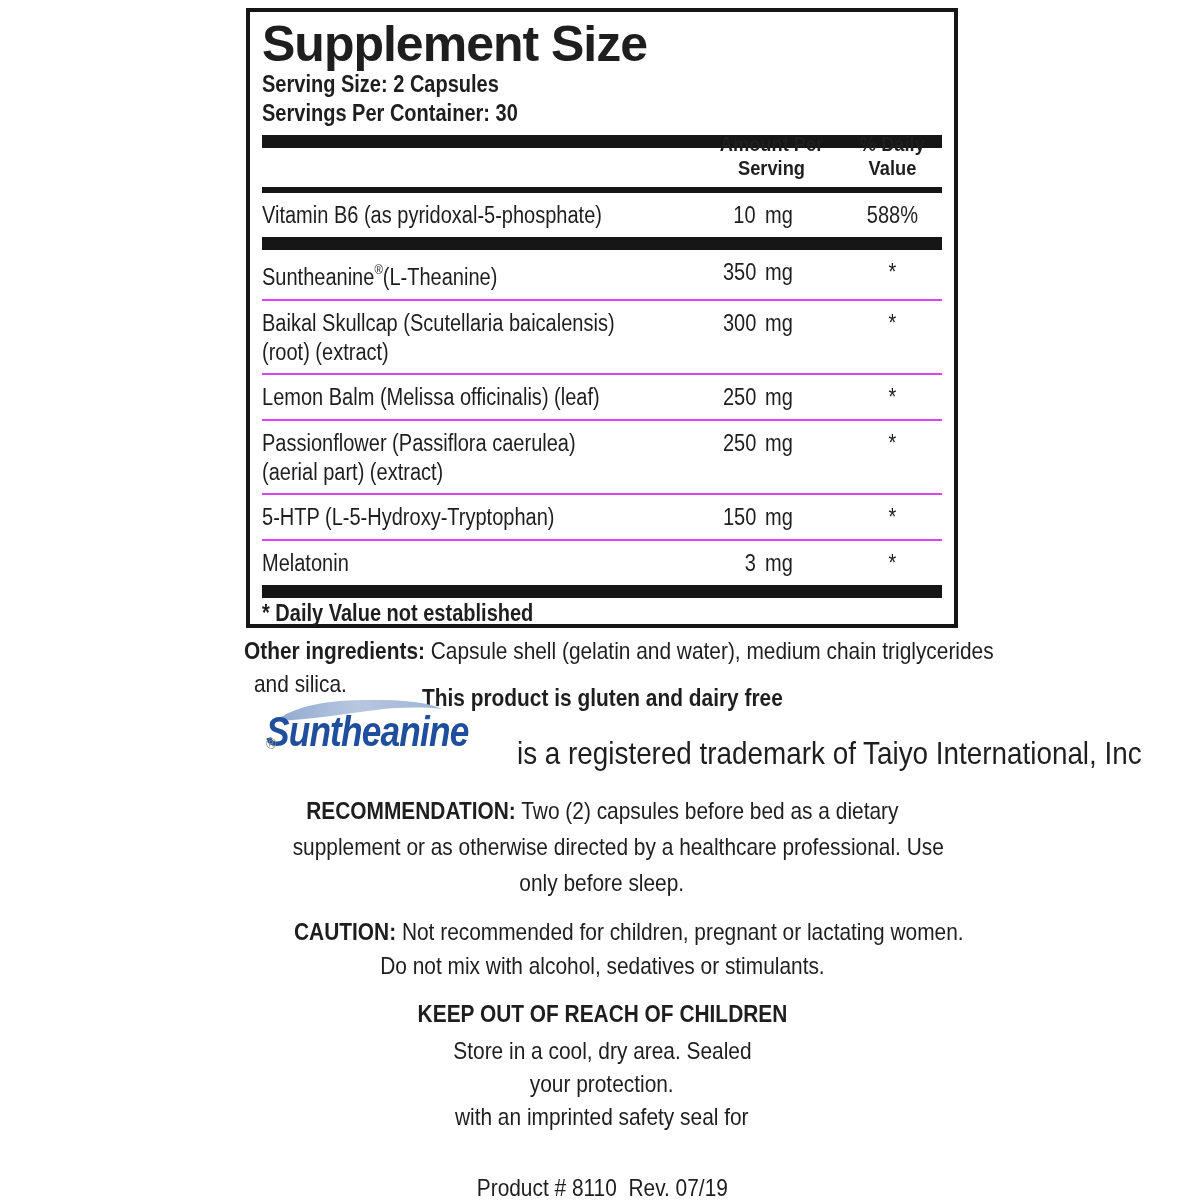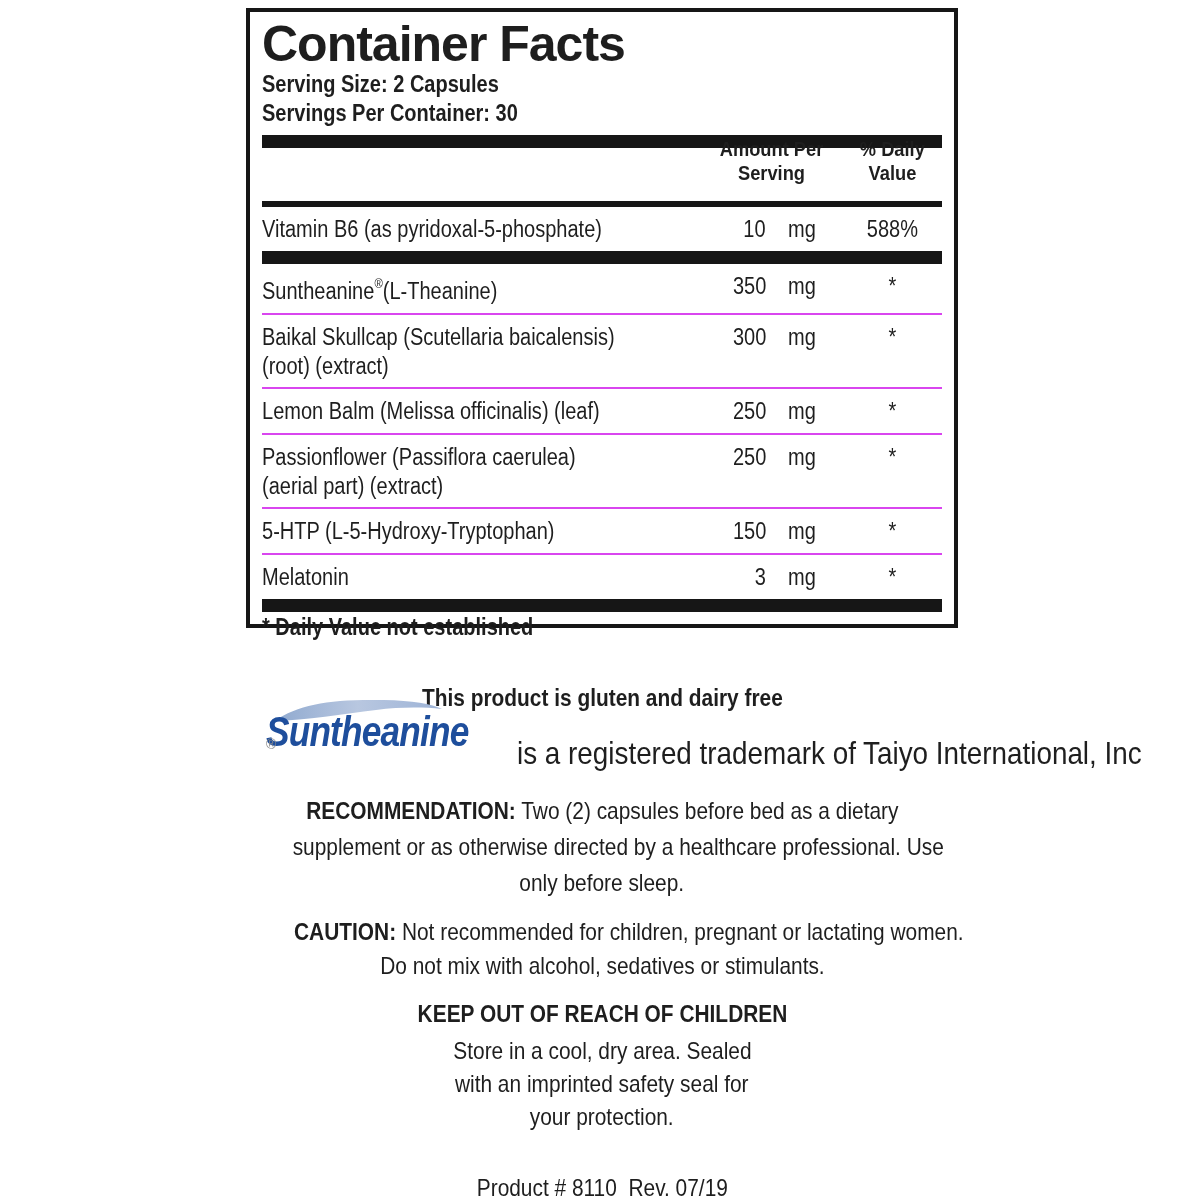--- a/index.html
+++ b/index.html
@@ -12,31 +12,31 @@
   .b{font-weight:700;}
 
   
   .facts-box{position:absolute;left:246px;top:8px;width:712px;height:620px;box-sizing:border-box;
              border:4px solid #161616;padding:0 12px;background:#fff;}
   .title{font-size:50px;font-weight:700;letter-spacing:-1px;line-height:52px;margin-top:6px;white-space:nowrap;}
   .serv{font-size:23px;font-weight:700;line-height:29px;}
   .bar{background:#161616;}
   .bar.thick{height:13px;margin-top:7px;}
   .bar.med{height:6px;}
-  .hdr-row{display:flex;align-items:flex-end;padding:3px 0 16px 0;height:53px;box-sizing:border-box;}
+  .hdr-row{display:flex;align-items:flex-end;padding:3px 0 7px 0;height:39px;box-sizing:border-box;}
   .hdr-cell{font-size:21px;font-weight:700;line-height:24px;text-align:center;}
   .name-col{flex:1;min-width:0;}
   .amt-col{width:140px;text-align:center;}
   .dv-col{width:100px;text-align:center;}
   .row{display:flex;align-items:flex-start;padding:8px 0;font-size:23px;line-height:28px;}
   .row.sep{border-bottom:2px solid #d946ef;text-decoration:underline;}
   .subline{margin-left:0;line-height:26px;padding-top:2px;}
-  .amt-flex{display:flex;justify-content:center;}
+  .amt-flex{display:flex;}
   .amt-num{width:54px;text-align:right;}
-  .amt-unit{width:44px;text-align:left;margin-left:22px;}
+  .amt-unit{width:44px;text-align:left;margin-left:9px;}
   .reg{font-size:13px;position:relative;top:-2px;}
   .footnote{font-size:23px;font-weight:700;padding-top:1px;line-height:28px;}
 
   
   .abs{position:absolute;left:244px;width:716px;}
   .oi{top:634px;font-size:24px;line-height:33px;}
   .oi-l2{margin-left:10px;}
   .center{text-align:center;}
   .gluten{top:684px;font-size:24px;font-weight:700;}
   .tm-row{top:710px;display:flex;align-items:flex-end;padding-left:22px;}
@@ -54,21 +54,21 @@
   .storage{top:1034px;line-height:33px;}
   .product{top:1174px;font-size:24px;}
   .pre{white-space:pre;}
 </style>
 </head>
 <body>
 
 <div class="canvas">
 
   <div class="facts-box">
-    <div class="title">Container Facts</div>
+    <div class="title">Supplement Size</div>
     <div class="serv"><span class="cx">Serving Size: 2 Capsules</span></div>
     <div class="serv"><span class="cx">Servings Per Container: 30</span></div>
 
     <div class="bar thick"></div>
 
     <div class="hdr-row">
       <div class="name-col"></div>
       <div class="amt-col hdr-cell">
         <div><span class="cx-c">Amount Per</span></div>
         <div><span class="cx-c">Serving</span></div>
@@ -152,20 +152,26 @@
         <span class="amt-unit"><span class="cx">mg</span></span>
       </div>
       <div class="dv-col"><span class="cx-c">*</span></div>
     </div>
 
     <div class="bar thick" style="margin-top:0;"></div>
 
     <div class="footnote"><span class="cx">* Daily Value not established</span></div>
   </div>
 
+  <div class="abs oi">
+    <div>
+      <span class="cx"><span class="b">Other ingredients:</span><span> Capsule shell (gelatin and water), medium chain triglycerides</span></span>
+    </div>
+    <div class="oi-l2"><span class="cx">and silica.</span></div>
+  </div>
 
   <div class="abs gluten center">
     <span class="cx-c">This product is gluten and dairy free</span>
   </div>
 
   <div class="abs tm-row">
     <span class="logo">
       <svg class="swoosh" width="172" height="26" viewBox="0 0 172 26">
         <defs>
           <linearGradient id="sg" x1="0" y1="0" x2="1" y2="0">
@@ -195,21 +201,21 @@
     </div>
     <div><span class="cx-c">Do not mix with alcohol, sedatives or stimulants.</span></div>
   </div>
 
   <div class="abs keep center">
     <span class="cx-c">KEEP OUT OF REACH OF CHILDREN</span>
   </div>
 
   <div class="abs para storage center">
     <div><span class="cx-c">Store in a cool, dry area. Sealed</span></div>
+    <div><span class="cx-c">your protection.</span></div>
     <div><span class="cx-c">with an imprinted safety seal for</span></div>
-    <div><span class="cx-c">your protection.</span></div>
   </div>
 
   <div class="abs product center">
     <span class="cx-c pre">Product # 8110  Rev. 07/19</span>
   </div>
 
 </div>
 
 </body></html>

